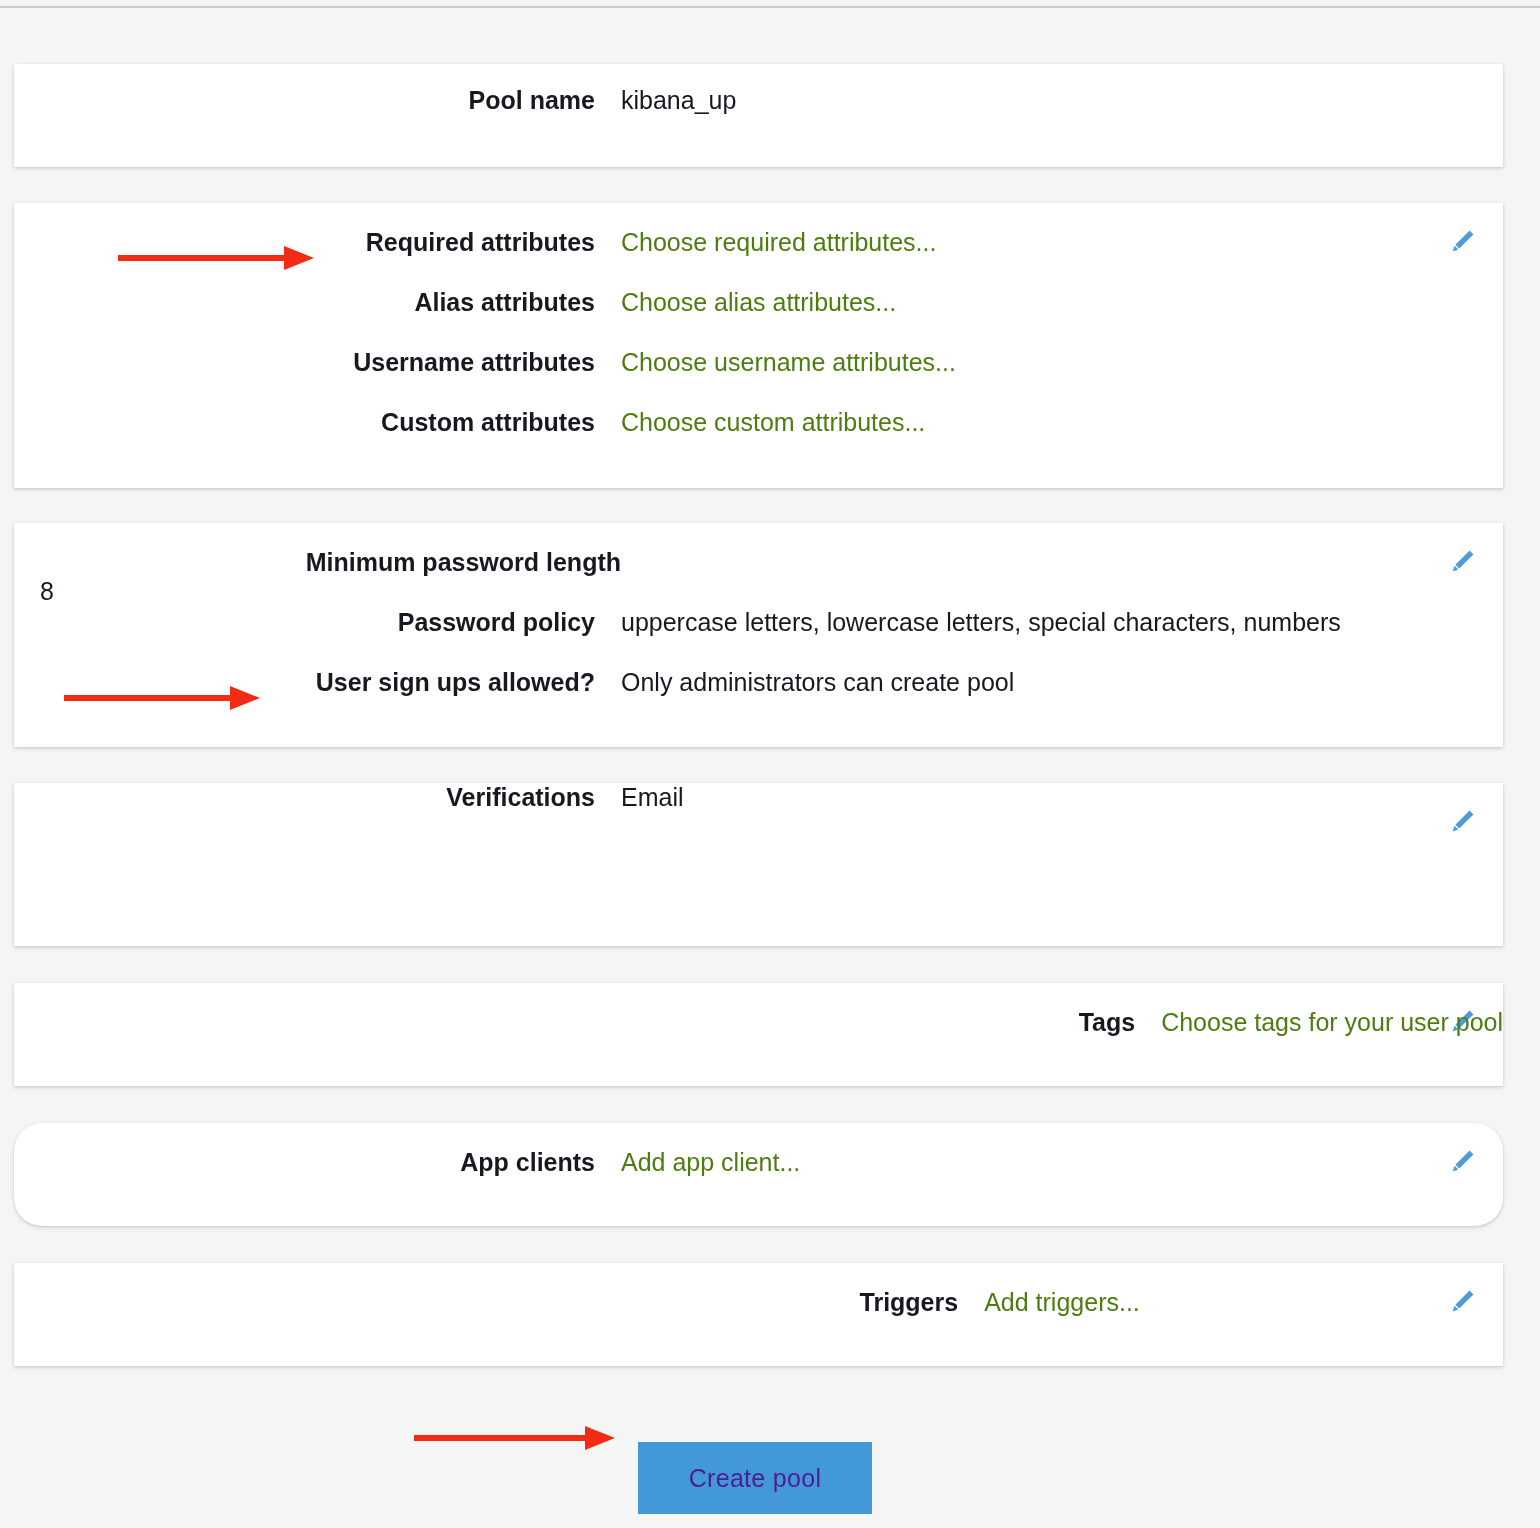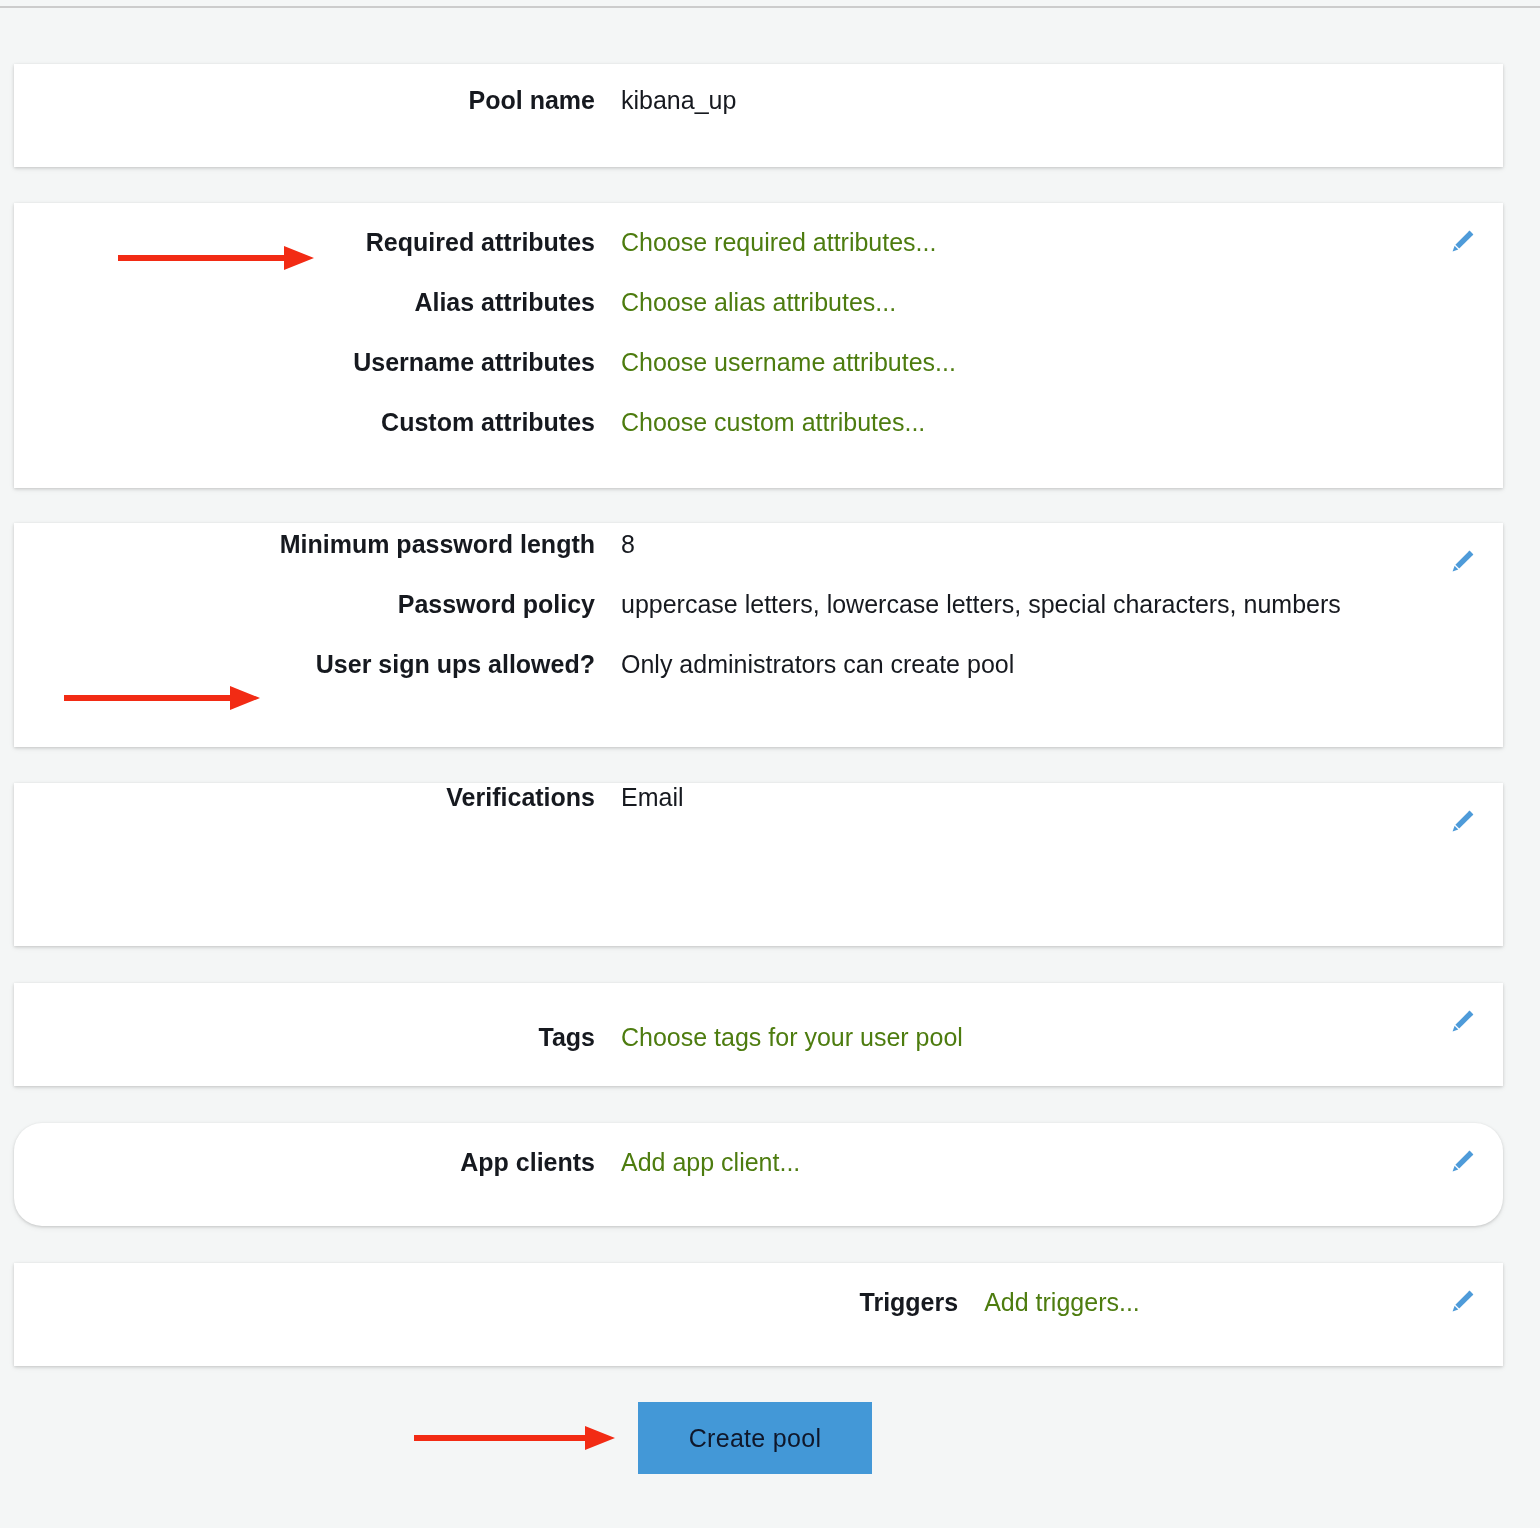--- a/index.html
+++ b/index.html
@@ -74,27 +74,28 @@
 
   .arrow {
     position: absolute;
     height: 40px;
   }
   .arrow svg { display: block; }
 
   .create-btn {
     position: absolute;
     background: #4398d7;
-    color: #0f172a;
+    color: #4c1d95;
     border: none;
     font-family: "Liberation Sans", sans-serif;
     font-size: 25px;
     letter-spacing: 0.3px;
     cursor: pointer;
     padding: 0;
+    margin-top: 40px;
   }
 </style>
 </head>
 <body>
 
 <div class="top-rule"></div>
 
 <div class="page">
 
   <div class="card" style="top:64px; height:103px;">
@@ -131,21 +132,21 @@
   </div>
 
   <div class="card" style="top:523px; height:224px;">
     <div class="pencil" style="top:26px;">
       <svg width="26" height="26" viewBox="0 0 26 26">
         <path d="M19.6 2.6 L23.4 6.4 L10.2 19.6 L6.4 15.8 Z" fill="#4e9bd9"></path>
         <path d="M5.6 16.7 L9.3 20.4 L3.6 22.4 Z" fill="#4e9bd9"></path>
         <path d="M20.6 1.6 L24.4 5.4 L22.9 6.9 L19.1 3.1 Z" fill="#4e9bd9"></path>
       </svg>
     </div>
-    <div class="row" style="margin-top:7px;">
+    <div class="row" style="margin-top:25px;flex-direction:column;">
       <div class="label">Minimum password length</div>
       <div class="value">8</div>
     </div>
     <div class="row">
       <div class="label">Password policy</div>
       <div class="value">uppercase letters, lowercase letters, special characters, numbers</div>
     </div>
     <div class="row">
       <div class="label">User sign ups allowed?</div>
       <div class="value">Only administrators can create pool</div>
@@ -167,21 +168,21 @@
   </div>
 
   <div class="card" style="top:983px; height:103px;">
     <div class="pencil" style="top:26px;">
       <svg width="26" height="26" viewBox="0 0 26 26">
         <path d="M19.6 2.6 L23.4 6.4 L10.2 19.6 L6.4 15.8 Z" fill="#4e9bd9"></path>
         <path d="M5.6 16.7 L9.3 20.4 L3.6 22.4 Z" fill="#4e9bd9"></path>
         <path d="M20.6 1.6 L24.4 5.4 L22.9 6.9 L19.1 3.1 Z" fill="#4e9bd9"></path>
       </svg>
     </div>
-    <div class="row" style="margin-top:40px;">
+    <div class="row" style="margin-top:25px;justify-content:flex-end;">
       <div class="label">Tags</div>
       <div class="value link">Choose tags for your user pool</div>
     </div>
   </div>
 
   <div class="card" style="top:1123px; height:103px;border-radius:28px;">
     <div class="pencil" style="top:26px;">
       <svg width="26" height="26" viewBox="0 0 26 26">
         <path d="M19.6 2.6 L23.4 6.4 L10.2 19.6 L6.4 15.8 Z" fill="#4e9bd9"></path>
         <path d="M5.6 16.7 L9.3 20.4 L3.6 22.4 Z" fill="#4e9bd9"></path>

